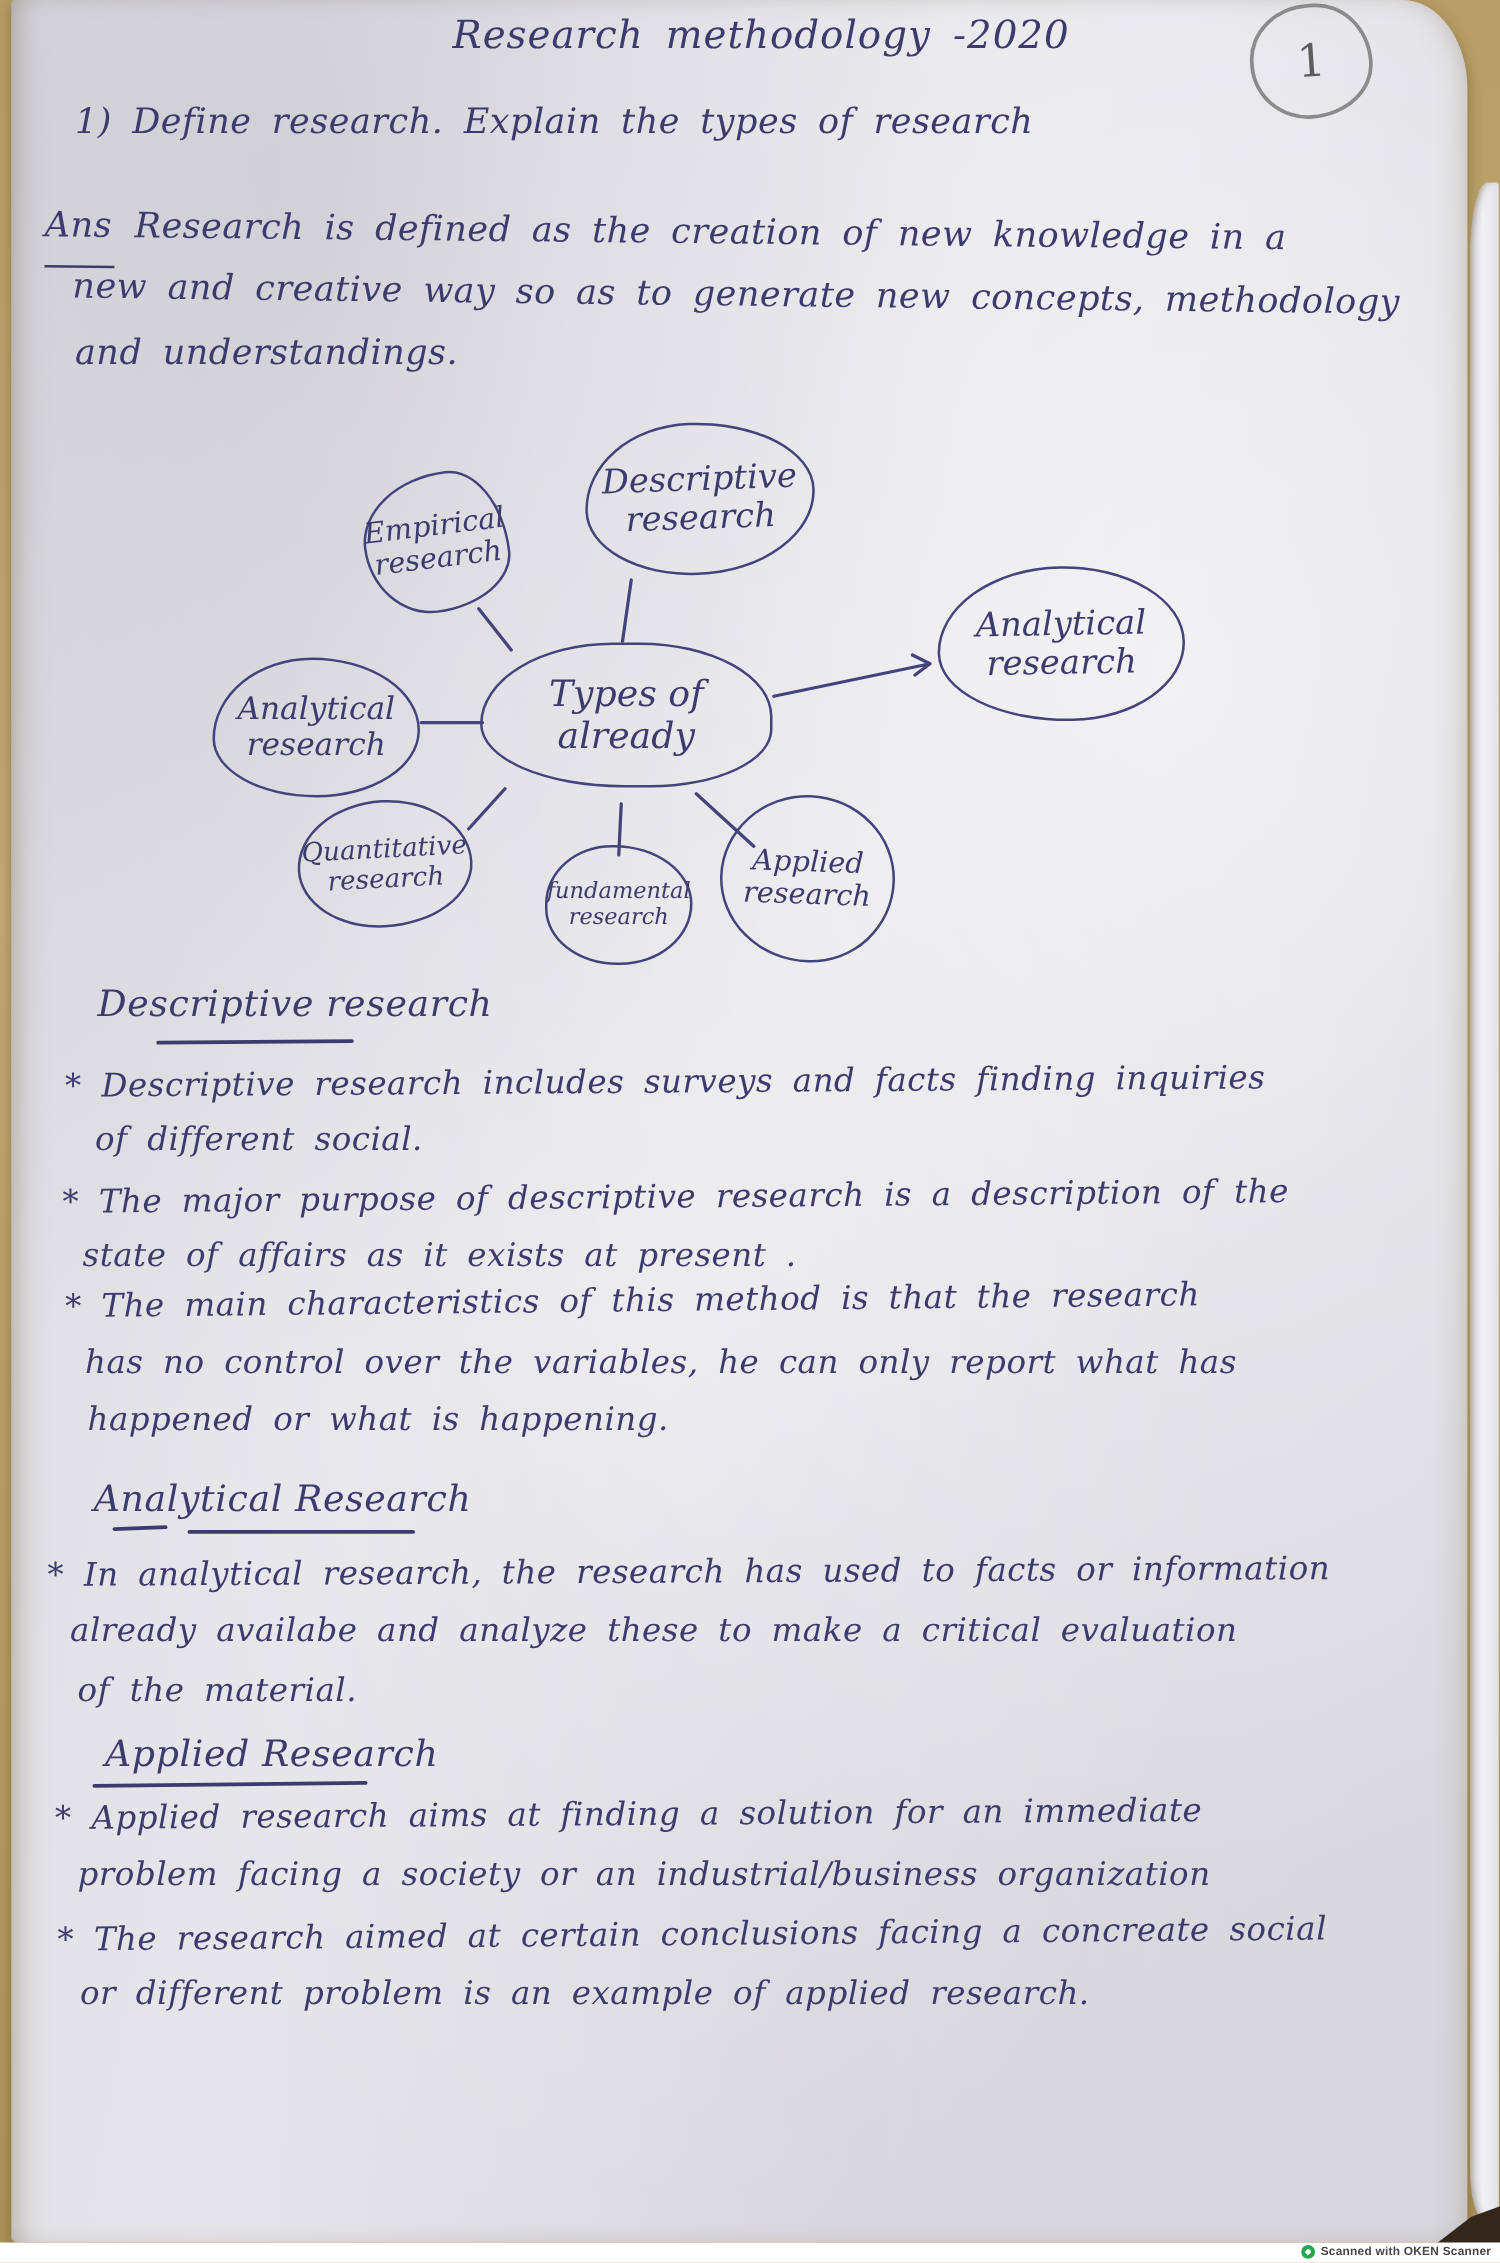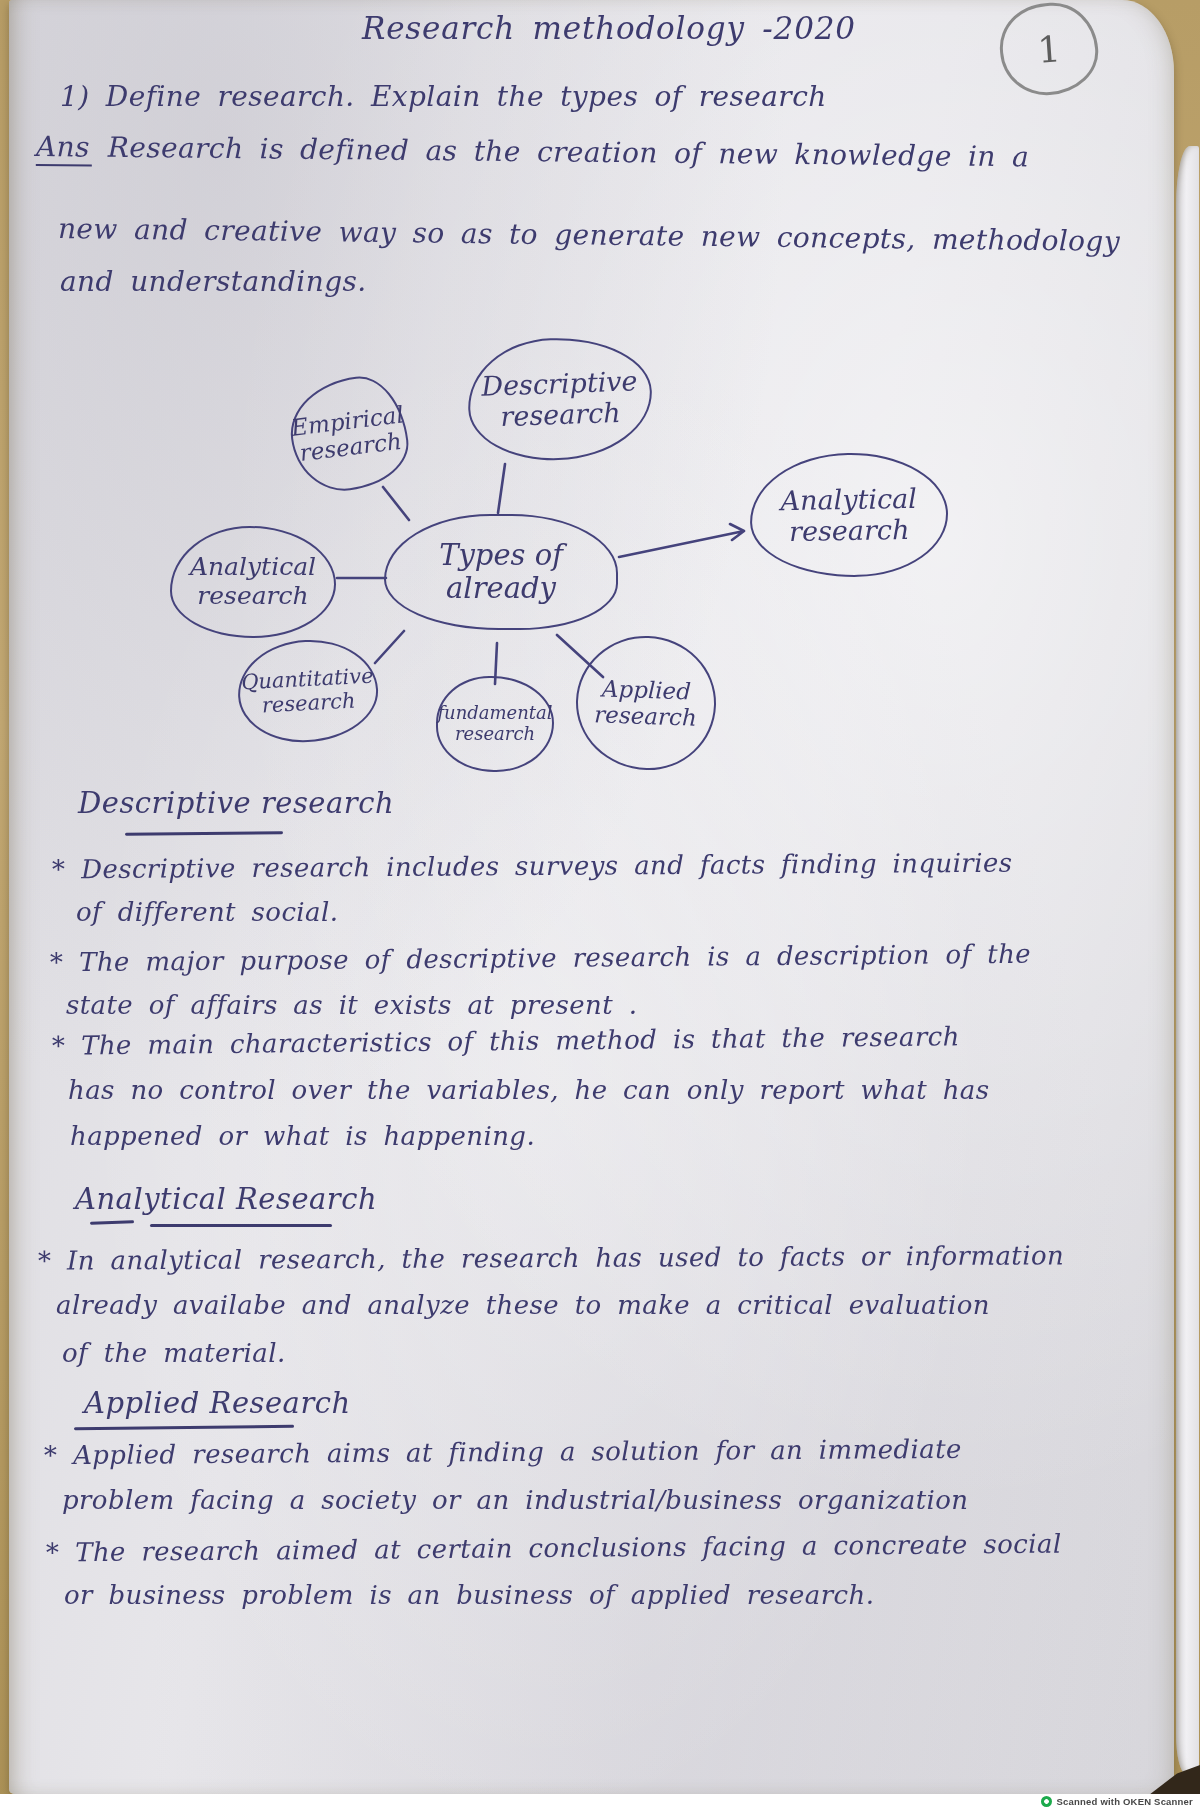--- a/index.html
+++ b/index.html
@@ -35,21 +35,21 @@
   
   .content{position:absolute;inset:0;color:#3d3b6e;font-style:italic;}
   .hw{position:absolute;white-space:nowrap;letter-spacing:.4px;word-spacing:7px;}
   .title{left:362px;top:10px;font-size:31px;letter-spacing:.8px;}
   .page-circle{position:absolute;left:1000px;top:3px;width:92px;height:86px;
     border:3px solid #8b8b8b;border-radius:52% 48% 55% 50% / 50% 56% 48% 52%;
     display:flex;align-items:center;justify-content:center;
     color:#5d5d5d;font-size:36px;font-style:normal;transform:rotate(-4deg);}
   .question{left:60px;top:80px;font-size:28px;}
   .ans-row{left:36px;top:130px;font-size:28px;transform:rotate(.6deg);transform-origin:left;}
-  .ans-label{display:inline-block;border-bottom:2.5px solid #3d3b6e;padding:0 2px 1px 0;margin-right:16px;}
+  .ans-label{display:inline-block;border-bottom:2.5px solid #3d3b6e;padding:0 2px 16px 0;margin-right:16px;margin-top:33px;}
   .ansl2{left:58px;top:212px;font-size:28px;transform:rotate(.7deg);transform-origin:left;}
   .ansl3{left:60px;top:265px;font-size:28px;}
   
   .bubble{position:absolute;border:2.4px solid #45437c;display:flex;align-items:center;justify-content:center;
     text-align:center;line-height:1.15;padding:4px;box-sizing:border-box;background:transparent;}
   .b-empirical{left:291px;top:378px;width:116px;height:112px;font-size:23px;
     border-radius:62% 38% 55% 45% / 48% 62% 38% 52%;transform:rotate(-7deg);}
   .b-descriptive{left:468px;top:338px;width:184px;height:122px;font-size:27px;
     border-radius:46% 54% 52% 48% / 56% 46% 54% 44%;transform:rotate(-2deg);}
   .b-analytical{left:750px;top:453px;width:198px;height:124px;font-size:27px;
@@ -162,21 +162,21 @@
     <div class="underline u-ana2"></div>
     <div class="hw body-line s1l0">* In analytical research, the research has used to facts or information</div>
     <div class="hw body-line s1l1">already availabe and analyze these to make a critical evaluation</div>
     <div class="hw body-line s1l2">of the material.</div>
 
     <div class="heading h-app">Applied Research</div>
     <div class="underline u-app"></div>
     <div class="hw body-line s2l0">* Applied research aims at finding a solution for an immediate</div>
     <div class="hw body-line s2l1">problem facing a society or an industrial/business organization</div>
     <div class="hw body-line s2l2">* The research aimed at certain conclusions facing a concreate social</div>
-    <div class="hw body-line s2l3">or business problem is an business of applied research.</div>
+    <div class="hw body-line s2l3">or different problem is an example of applied research.</div>
 
   </div>
 
   <div class="scan-bar">
     <div class="oken">
       <span class="oken-dot"></span>
       <span class="oken-text">Scanned with OKEN Scanner</span>
     </div>
   </div>
 

